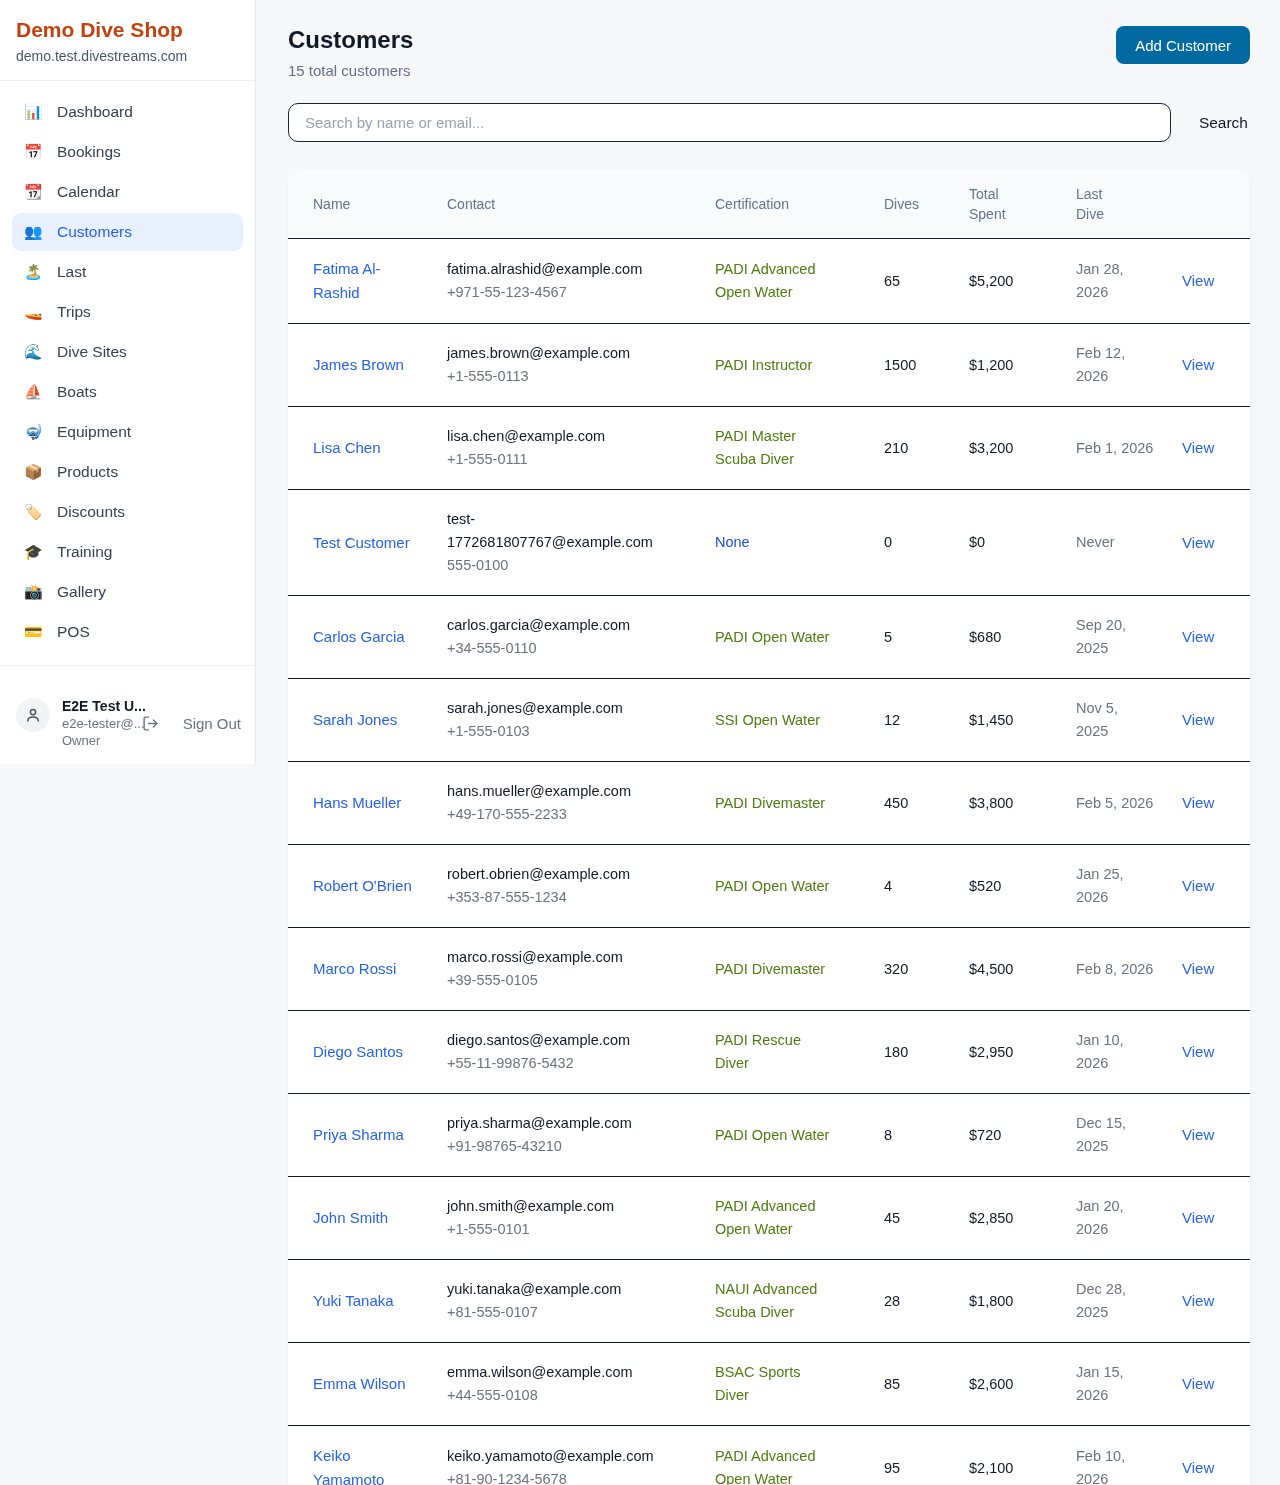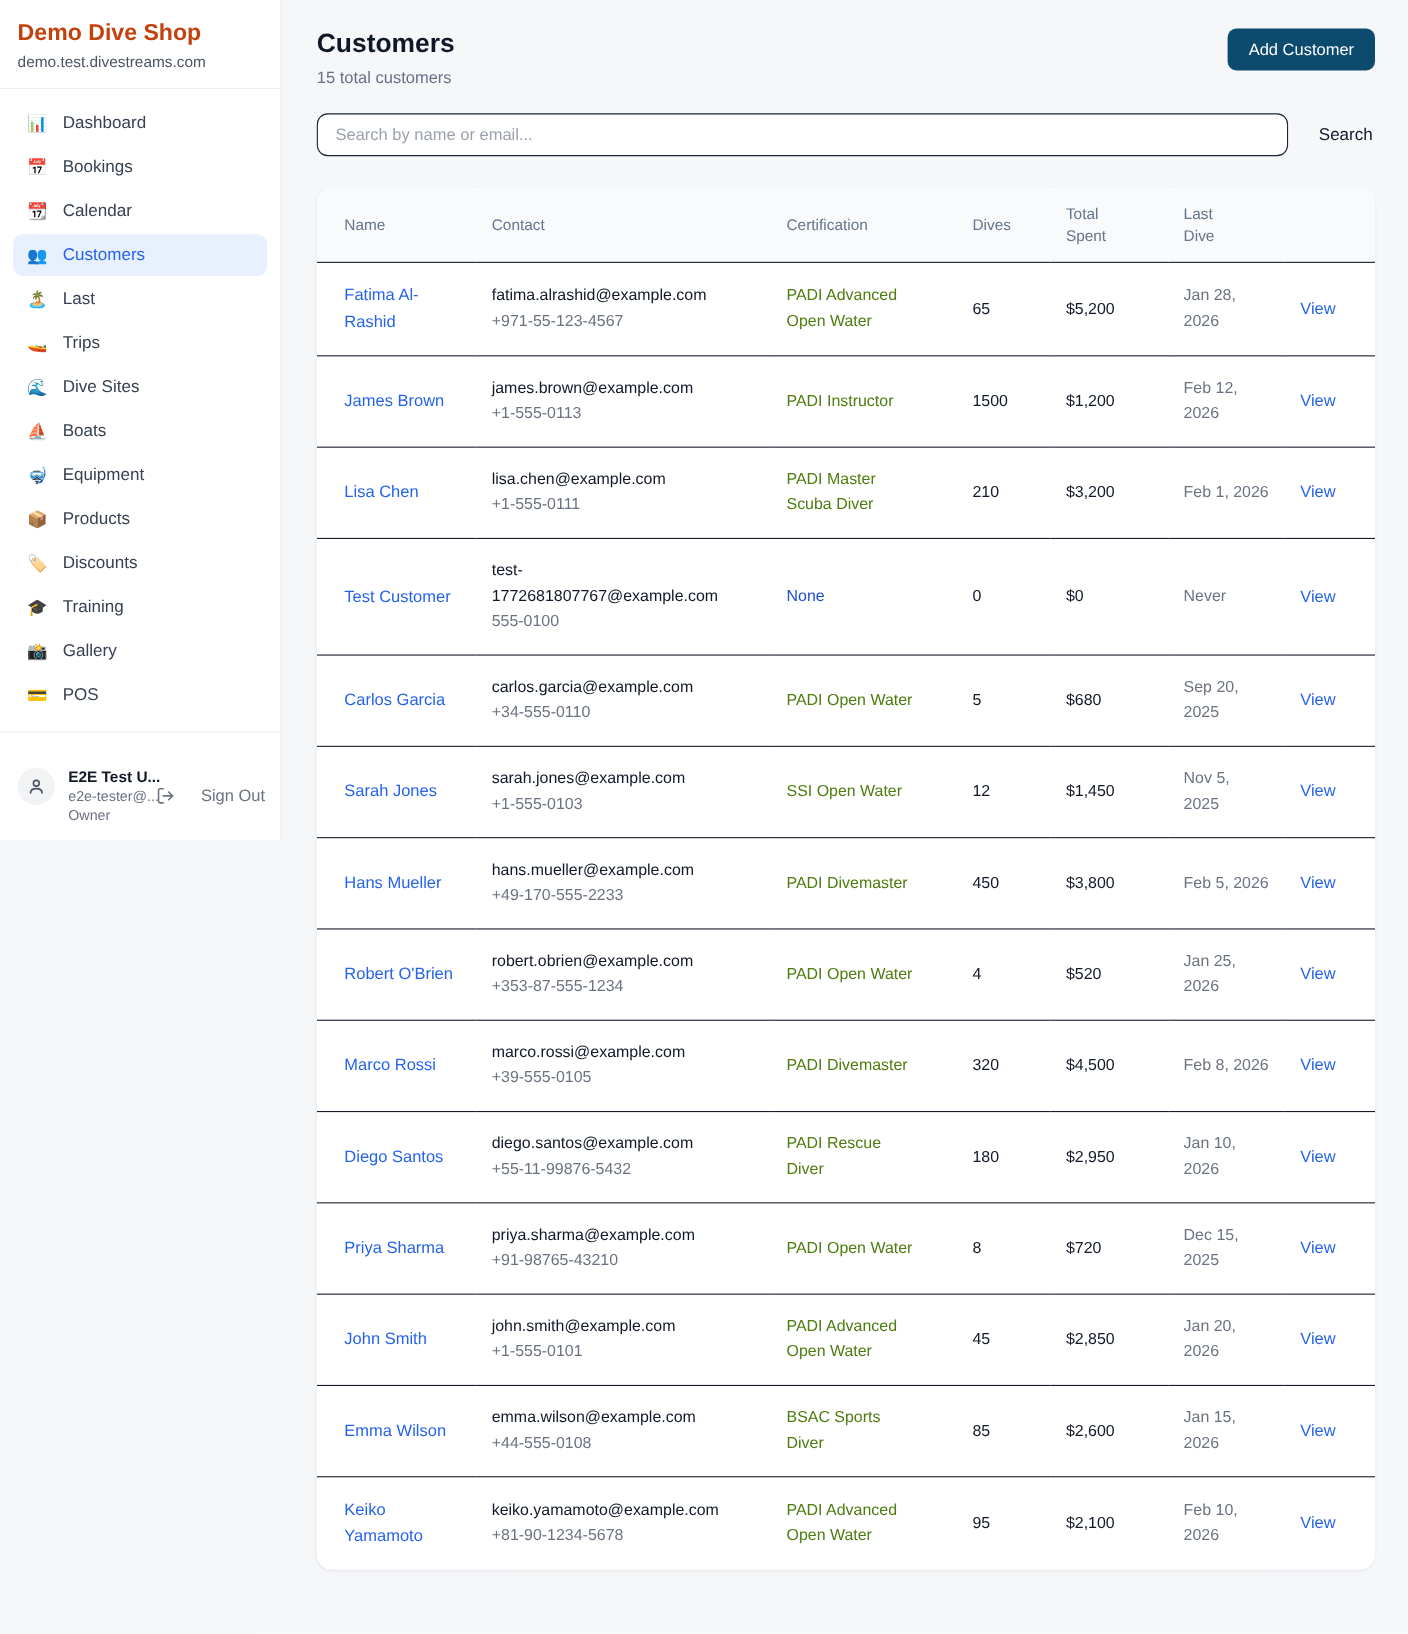--- a/index.html
+++ b/index.html
@@ -43,21 +43,21 @@
     display: flex; align-items: center; gap: 24px; color: #6b7280;
     font-size: 15px; cursor: pointer; flex: none;
   }
 
   
   .main { margin-left: 256px; padding: 26px 30px 30px 32px; }
   .page-header { display: flex; justify-content: space-between; align-items: flex-start; }
   .page-title { font-size: 24px; font-weight: bold; color: #101828; }
   .page-subtitle { font-size: 15px; color: #667085; margin-top: 8px; }
   .btn-primary {
-    background: #0c4a6e; color: #ffffff; border: none; border-radius: 8px;
+    background: #0369a1; color: #ffffff; border: none; border-radius: 8px;
     font-size: 15px; font-family: inherit; padding: 10px 19px; cursor: pointer;
     height: 38px;
   }
   .search-row { display: flex; align-items: center; margin-top: 24px; gap: 26px; }
   .search-input {
     flex: 1; height: 39px; border: 1.5px solid #1b2430; border-radius: 10px;
     padding: 0 16px; font-size: 15px; font-family: inherit; color: #111827;
     background: #ffffff; outline: none;
   }
   .search-input::placeholder { color: #9aa1ad; }
@@ -384,20 +384,32 @@
       <div class="email">john.smith@example.com</div>
       <div class="phone">+1-555-0101</div>
     </td>
     <td class="cell-cert">PADI Advanced Open Water</td>
     <td class="cell-dives">45</td>
     <td class="cell-total">$2,850</td>
     <td class="cell-last">Jan 20, 2026</td>
     <td class="cell-view"><a>View</a></td>
   </tr>
 
+  <tr>
+    <td class="cell-name"><a>Yuki Tanaka</a></td>
+    <td class="cell-contact">
+      <div class="email">yuki.tanaka@example.com</div>
+      <div class="phone">+81-555-0107</div>
+    </td>
+    <td class="cell-cert">NAUI Advanced Scuba Diver</td>
+    <td class="cell-dives">28</td>
+    <td class="cell-total">$1,800</td>
+    <td class="cell-last">Dec 28, 2025</td>
+    <td class="cell-view"><a>View</a></td>
+  </tr>
 
   <tr>
     <td class="cell-name"><a>Emma Wilson</a></td>
     <td class="cell-contact">
       <div class="email">emma.wilson@example.com</div>
       <div class="phone">+44-555-0108</div>
     </td>
     <td class="cell-cert">BSAC Sports Diver</td>
     <td class="cell-dives">85</td>
     <td class="cell-total">$2,600</td>

